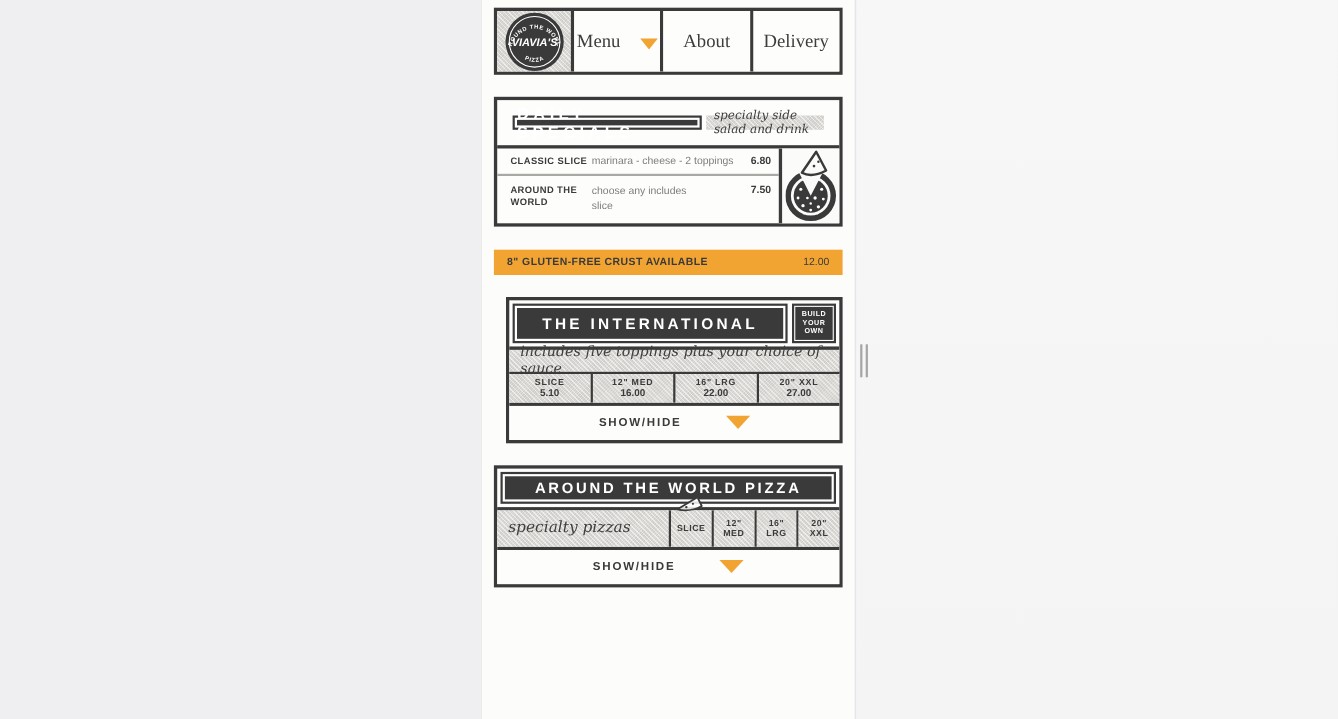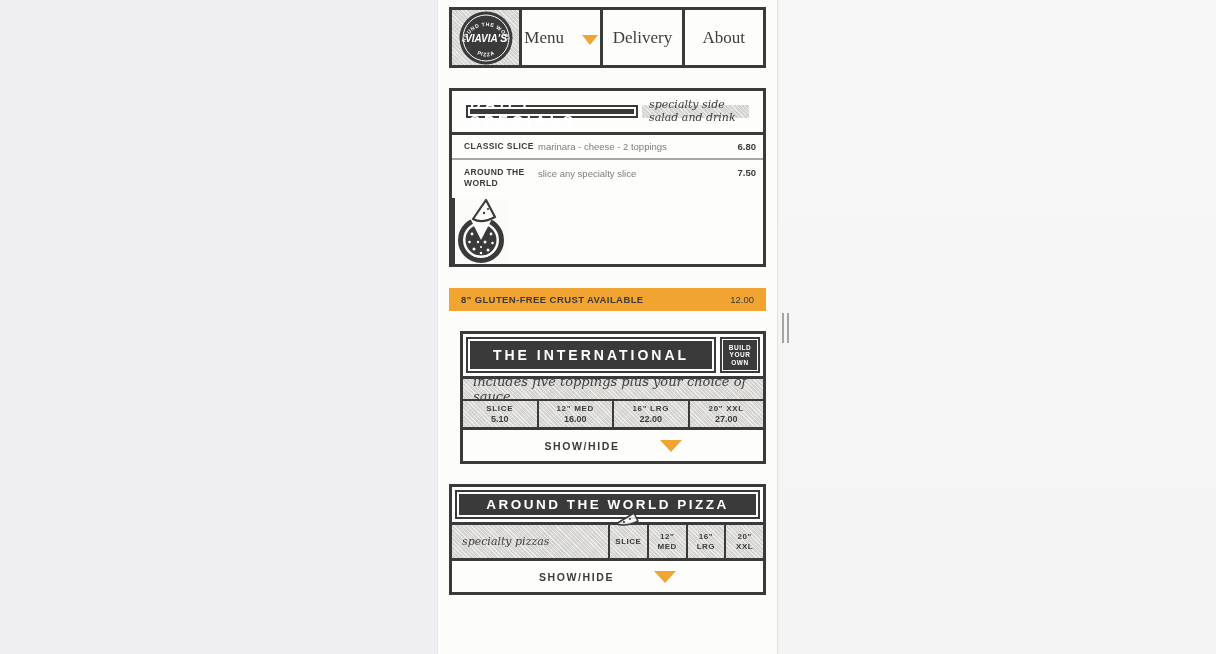--- a/index.html
+++ b/index.html
@@ -42,21 +42,21 @@
   
   .section{border:3px solid var(--dark);box-sizing:border-box;background:#fdfdfc;}
 
   
   .daily{margin-top:20px;}
   .daily-header{display:flex;gap:4px;padding:14px;height:41px;box-sizing:border-box;}
   .daily-title{flex:1;}
   .daily-title .darkbox-inner{font-weight:bold;font-size:15px;letter-spacing:4px;}
   .daily-note{width:107px;box-sizing:border-box;display:flex;align-items:center;padding:2px 7px;
     font-family:"DejaVu Serif", serif;font-style:italic;font-size:11px;line-height:1.15;color:#3c3c3c;}
-  .daily-body{border-top:3px solid var(--dark);display:flex;flex-direction:column;}
+  .daily-body{border-top:3px solid var(--dark);display:flex;}
   .daily-rows{flex:1;min-width:0;}
   .d-row{display:flex;align-items:center;padding:5px 7px 5px 12px;box-sizing:border-box;}
   .d-row-2{align-items:flex-start;padding-top:7px;padding-bottom:9px;}
   .d-divider{height:2px;background:#a9a8a5;}
   .d-name{font-weight:bold;font-size:8.5px;letter-spacing:.4px;color:#3b3b3b;width:74px;flex-shrink:0;line-height:1.3;}
   .d-desc{font-size:9.5px;color:#7d7d7b;line-height:1.4;}
   .d-desc-2{width:102px;}
   .d-price{margin-left:auto;font-weight:bold;font-size:9.5px;color:#3b3b3b;padding-left:4px;}
   .pizza-cell{width:52px;border-left:3px solid var(--dark);display:flex;align-items:center;justify-content:center;background:#fbfbf9;}
 
@@ -86,21 +86,21 @@
   .toggle-label{font-weight:bold;font-size:10.5px;letter-spacing:1.6px;color:#3a3a3a;}
   .tri-lg{width:0;height:0;border-left:11px solid transparent;border-right:11px solid transparent;
     border-top:12px solid var(--accent);}
 
   
   .atw{margin-top:20px;}
   .atw-headwrap{padding:3px;height:35px;box-sizing:border-box;}
   .atw-headwrap .darkbox-inner{font-weight:bold;font-size:13.5px;letter-spacing:2.5px;}
   .atw-cols{border-top:3px solid var(--dark);display:flex;height:33px;}
   .atw-specialty{width:158px;box-sizing:border-box;border-right:2px solid var(--dark);display:flex;align-items:center;
-    padding-left:10px;font-family:"DejaVu Serif", serif;font-style:italic;font-size:11px;color:#3e3e3e;}
+    padding-left:10px;font-family:"DejaVu Serif", serif;font-style:italic;font-size:14px;color:#3e3e3e;}
   .atw-col{flex:1;border-right:2px solid var(--dark);display:flex;flex-direction:column;align-items:center;
     justify-content:center;font-size:8px;font-weight:bold;letter-spacing:.5px;color:#3b3b3b;line-height:1.2;position:relative;}
   .atw-col:last-child{border-right:none;}
   .slice-icon{position:absolute;top:-14px;left:50%;transform:translateX(-54%);}
 
   
   .handle{position:absolute;left:782px;top:313px;display:flex;gap:3px;cursor:col-resize;}
   .handle span{width:2px;height:30px;background:#a5a5a5;}
 </style>
 </head>
@@ -128,45 +128,45 @@
           <text fill="#fff" font-size="5.2" font-weight="bold" letter-spacing="0.8">
             <textPath href="#arcB" startOffset="50%" text-anchor="middle">PIZZA</textPath>
           </text>
         </svg>
       </div>
       <div class="nav-item">
         <span>Menu</span>
         <span class="tri-sm"></span>
       </div>
       <div class="nav-item">
+        <span>About</span>
+      </div>
+      <div class="nav-item">
         <span>Delivery</span>
-      </div>
-      <div class="nav-item">
-        <span>About</span>
       </div>
     </div>
 
     <div class="section daily">
       <div class="daily-header">
         <div class="darkbox daily-title">
           <div class="darkbox-inner">DAILY SPECIALS</div>
         </div>
         <div class="daily-note texture">specialty side salad and drink</div>
       </div>
       <div class="daily-body">
         <div class="daily-rows">
           <div class="d-row">
             <span class="d-name">CLASSIC SLICE</span>
             <span class="d-desc">marinara - cheese - 2 toppings</span>
             <span class="d-price">6.80</span>
           </div>
           <div class="d-divider"></div>
           <div class="d-row d-row-2">
             <span class="d-name">AROUND THE WORLD</span>
-            <span class="d-desc d-desc-2">slice any specialty slice</span>
+            <span class="d-desc d-desc-2">choose any includes slice</span>
             <span class="d-price">7.50</span>
           </div>
         </div>
         <div class="pizza-cell">
           <svg width="46" height="66" viewBox="0 0 46 66">
             <circle cx="23" cy="42" r="20.5" fill="none" stroke="#3a3a3a" stroke-width="5"></circle>
             <circle cx="23" cy="42" r="15.5" fill="#3a3a3a"></circle>
             <polygon points="23,42 11,18 36,17" fill="#fbfbf9"></polygon>
             <g fill="#fff">
               <circle cx="14" cy="36" r="1.4"></circle>

